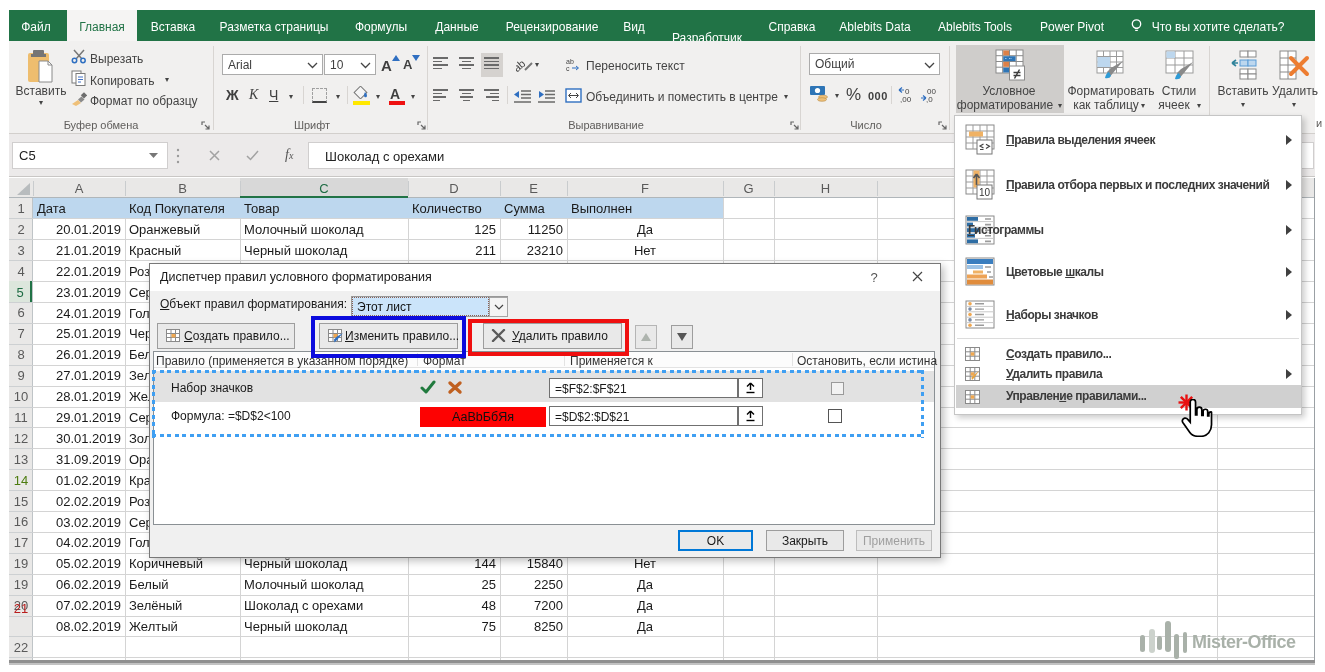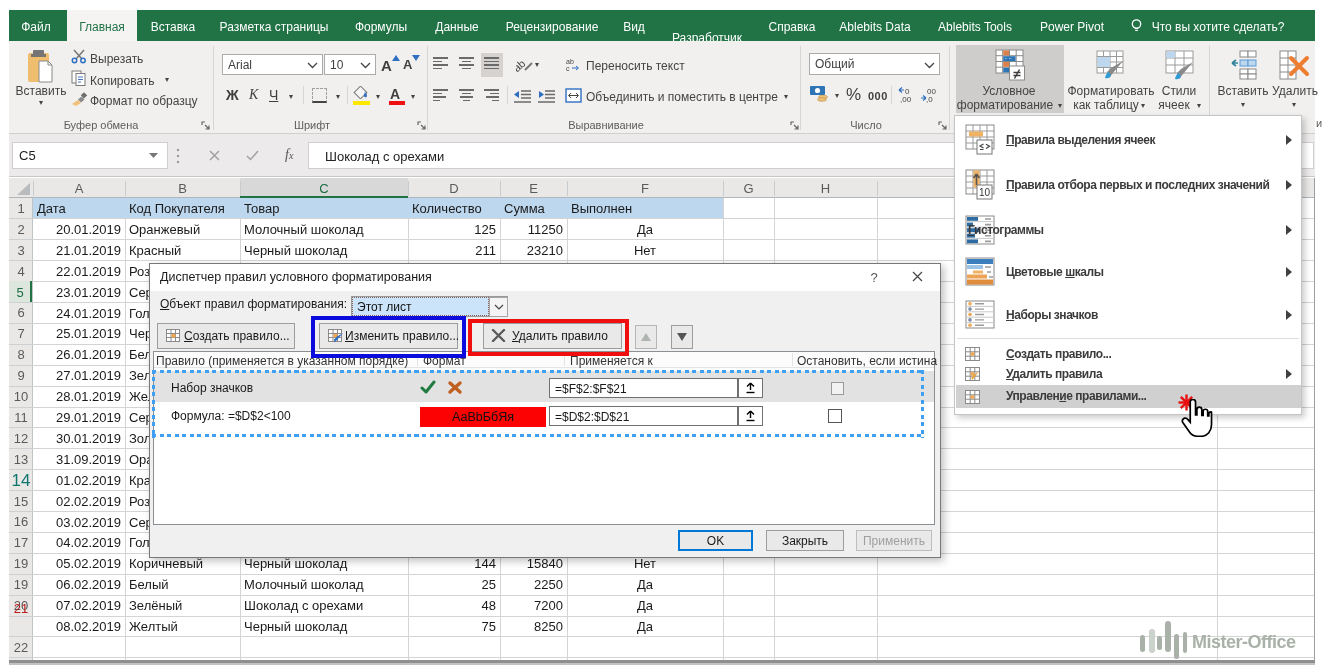--- a/index.html
+++ b/index.html
@@ -357,21 +357,21 @@
 <div class="a" style="left:9px;top:281.1px;width:23px;height:20.9px;background:#dce6dc;border-right:2px solid #217346;"></div>
 <div class="a" style="left:20px;top:291.55px;transform:translate(-50%,-50%);font-size:13px;color:#1d6b43;white-space:nowrap;">5</div>
 <div class="a" style="left:21px;top:312.45px;transform:translate(-50%,-50%);font-size:13px;color:#5a5a5a;white-space:nowrap;">6</div>
 <div class="a" style="left:21px;top:333.35px;transform:translate(-50%,-50%);font-size:13px;color:#5a5a5a;white-space:nowrap;">7</div>
 <div class="a" style="left:21px;top:354.25px;transform:translate(-50%,-50%);font-size:13px;color:#5a5a5a;white-space:nowrap;">8</div>
 <div class="a" style="left:21px;top:375.15px;transform:translate(-50%,-50%);font-size:13px;color:#5a5a5a;white-space:nowrap;">9</div>
 <div class="a" style="left:21px;top:396.05px;transform:translate(-50%,-50%);font-size:13px;color:#5a5a5a;white-space:nowrap;">10</div>
 <div class="a" style="left:21px;top:416.95px;transform:translate(-50%,-50%);font-size:13px;color:#5a5a5a;white-space:nowrap;">11</div>
 <div class="a" style="left:21px;top:437.85px;transform:translate(-50%,-50%);font-size:13px;color:#5a5a5a;white-space:nowrap;">12</div>
 <div class="a" style="left:21px;top:458.75px;transform:translate(-50%,-50%);font-size:13px;color:#5a5a5a;white-space:nowrap;">13</div>
-<div class="a" style="left:21px;top:479.65px;transform:translate(-50%,-50%);font-size:17px;color:#0f766e;white-space:nowrap;">14</div>
+<div class="a" style="left:21px;top:479.65px;transform:translate(-50%,-50%);font-size:13px;color:#4d7c0f;white-space:nowrap;">14</div>
 <div class="a" style="left:21px;top:500.55px;transform:translate(-50%,-50%);font-size:13px;color:#5a5a5a;white-space:nowrap;">15</div>
 <div class="a" style="left:21px;top:521.45px;transform:translate(-50%,-50%);font-size:13px;color:#5a5a5a;white-space:nowrap;">16</div>
 <div class="a" style="left:21px;top:542.35px;transform:translate(-50%,-50%);font-size:13px;color:#5a5a5a;white-space:nowrap;">17</div>
 <div class="a" style="left:21px;top:563.25px;transform:translate(-50%,-50%);font-size:13px;color:#5a5a5a;white-space:nowrap;">19</div>
 <div class="a" style="left:21px;top:584.15px;transform:translate(-50%,-50%);font-size:13px;color:#5a5a5a;white-space:nowrap;">19</div>
 <div class="a" style="left:21px;top:605.05px;transform:translate(-50%,-50%);font-size:13px;color:#5a5a5a;white-space:nowrap;">20</div>
 <div class="a" style="left:21px;top:608px;transform:translate(-50%,-50%);font-size:13px;color:#b91c1c;white-space:nowrap;">21</div>
 <div class="a" style="left:21px;top:646.85px;transform:translate(-50%,-50%);font-size:13px;color:#5a5a5a;white-space:nowrap;">22</div>
 <div class="a" style="left:33px;top:197.5px;width:690px;height:20.9px;background:#bdd7ee;"></div>
 <div class="a" style="left:37px;top:202px;font-size:13px;color:#1a1a1a;white-space:nowrap;">Дата</div>

